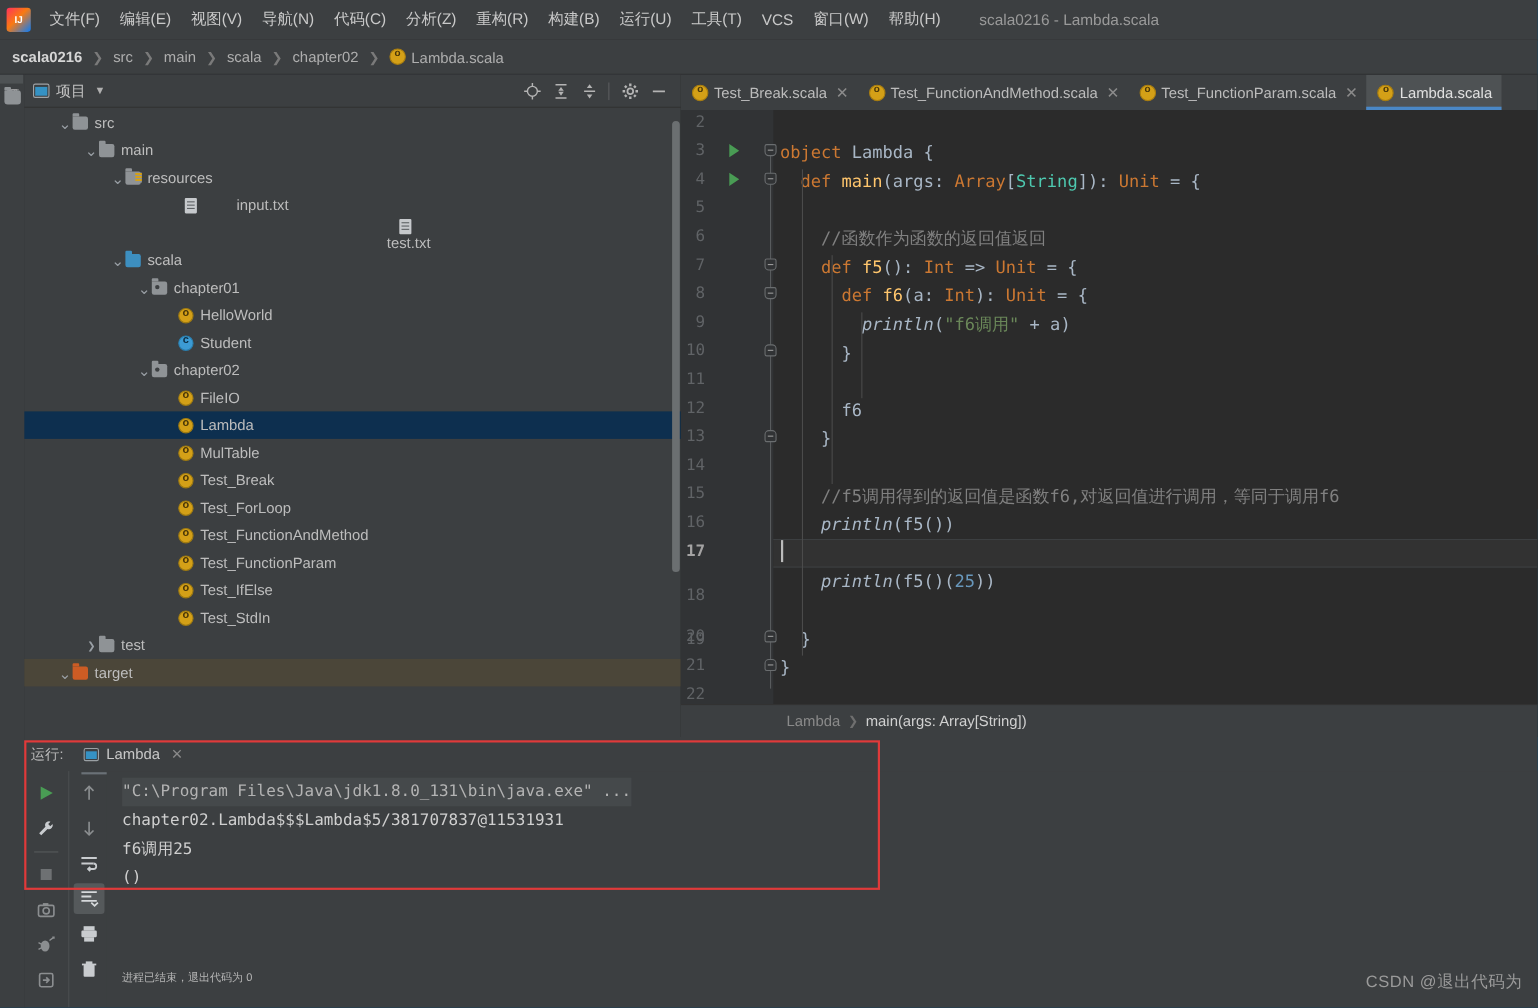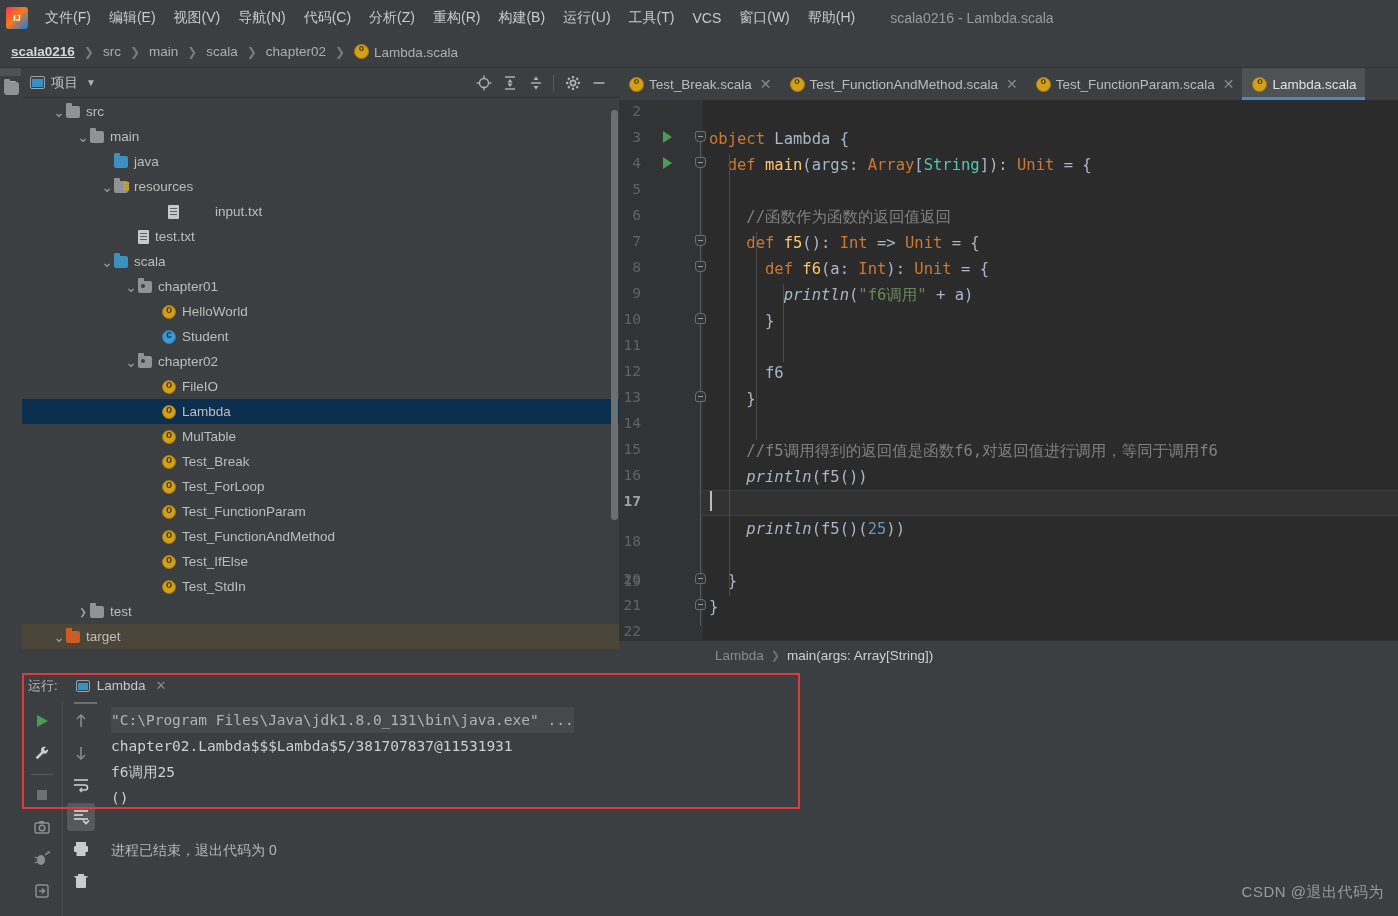--- a/index.html
+++ b/index.html
@@ -43,21 +43,21 @@
   }
 
   
   .navbar {
     position: absolute; left: 0; top: 36px; width: 1398px; height: 32px;
     background: #3c3f41; display: flex; align-items: center;
     padding-left: 8px; box-sizing: border-box;
     border-bottom: 1px solid #323232;
   }
   .crumb { color: #aeaeae; font-size: 13.5px; white-space: nowrap; padding: 1px 3px;}
-  .crumb.bold { color: #d6d6d6; font-weight: bold; text-decoration: underline; }
+  .crumb.bold { color: #d6d6d6; font-weight: bold; }
   .crumb-sep { color: #7a7a7a; margin: 0 6px; font-size: 12px; }
   .scala-obj-icon {
     display: inline-block; width: 13px; height: 13px; border-radius: 50%;
     background: #d4a017; position: relative; vertical-align: -2px; margin-right: 5px;
     border: 1px solid #a87d10;
   }
   .scala-obj-icon::after {
     content: "o"; position: absolute; left: 0; right: 0; top: -2px;
     text-align: center; font-size: 9px; color: #4a3708; font-weight: bold;
   }
@@ -311,21 +311,21 @@
   .tb-btn.pressed { background: #55595b; border-radius: 3px; }
   .tb-div { width: 22px; height: 1px; background: #565a5c; margin: 3px 0 6px 0;}
 
   .console {
     position: absolute; left: 75px; top: 31px; right: 0; bottom: 0;
     background: #3c3f41; padding: 6px 0 0 14px; box-sizing: border-box;
     font-family: "DejaVu Sans Mono", monospace; font-size: 14.5px;
     line-height: 26px; color: #cfcfcf; white-space: pre;
   }
   .console .cmdline { background: #45494b; color: #b3b3b3; display: inline-block; }
-  .console .exitline { color: #b6b6b6; font-family: "Liberation Sans", sans-serif; font-size: 14px; }
+  .console .exitline { color: #b6b6b6; font-family: "Liberation Sans", sans-serif; font-size: 10px; margin-top: 40px; }
 
   .redbox {
     position: absolute; left: 22px; top: 673px; width: 778px; height: 136px;
     border: 2px solid #e03a3a; pointer-events: none; box-sizing: border-box;
   }
 
   .watermark {
     position: absolute; right: 14px; bottom: 14px;
     color: #9a9a9a; font-size: 15px; letter-spacing: .5px;
   }
@@ -447,35 +447,30 @@
           <span class="arrow" style="font-size: 14px; line-height: 8px;">⌄</span>
           <span class="folder-ico"></span>
           <span>src</span>
         </div>
         <div class="tree-row" style="padding-left: 54px;">
           <span class="arrow" style="font-size: 14px; line-height: 8px;">⌄</span>
           <span class="folder-ico"></span>
           <span>main</span>
         </div>
         <div class="tree-row" style="padding-left: 78px;">
-          <span class="arrow none"></span>
-          <span class="folder-ico blue"></span>
-          <span>java</span>
-        </div>
-        <div class="tree-row" style="padding-left: 78px;">
           <span class="arrow" style="font-size: 14px; line-height: 8px;">⌄</span>
           <span class="folder-ico res"></span>
           <span>resources</span>
         </div>
         <div class="tree-row" style="padding-left: 102px; gap: 30px;">
           <span class="arrow none"></span>
           <span class="file-ico"></span>
           <span>input.txt</span>
         </div>
-        <div class="tree-row" style="padding-left: 102px;">
+        <div class="tree-row" style="padding-left: 102px; flex-direction: column;">
           <span class="arrow none"></span>
           <span class="file-ico"></span>
           <span>test.txt</span>
         </div>
         <div class="tree-row" style="padding-left: 78px;">
           <span class="arrow" style="font-size: 14px; line-height: 8px;">⌄</span>
           <span class="folder-ico blue"></span>
           <span>scala</span>
         </div>
         <div class="tree-row" style="padding-left: 102px;">
@@ -519,26 +514,26 @@
           <span>Test_Break</span>
         </div>
         <div class="tree-row" style="padding-left: 126px;">
           <span class="arrow none"></span>
           <span class="obj-ico"></span>
           <span>Test_ForLoop</span>
         </div>
         <div class="tree-row" style="padding-left: 126px;">
           <span class="arrow none"></span>
           <span class="obj-ico"></span>
+          <span>Test_FunctionAndMethod</span>
+        </div>
+        <div class="tree-row" style="padding-left: 126px;">
+          <span class="arrow none"></span>
+          <span class="obj-ico"></span>
           <span>Test_FunctionParam</span>
-        </div>
-        <div class="tree-row" style="padding-left: 126px;">
-          <span class="arrow none"></span>
-          <span class="obj-ico"></span>
-          <span>Test_FunctionAndMethod</span>
         </div>
         <div class="tree-row" style="padding-left: 126px;">
           <span class="arrow none"></span>
           <span class="obj-ico"></span>
           <span>Test_IfElse</span>
         </div>
         <div class="tree-row" style="padding-left: 126px;">
           <span class="arrow none"></span>
           <span class="obj-ico"></span>
           <span>Test_StdIn</span>

